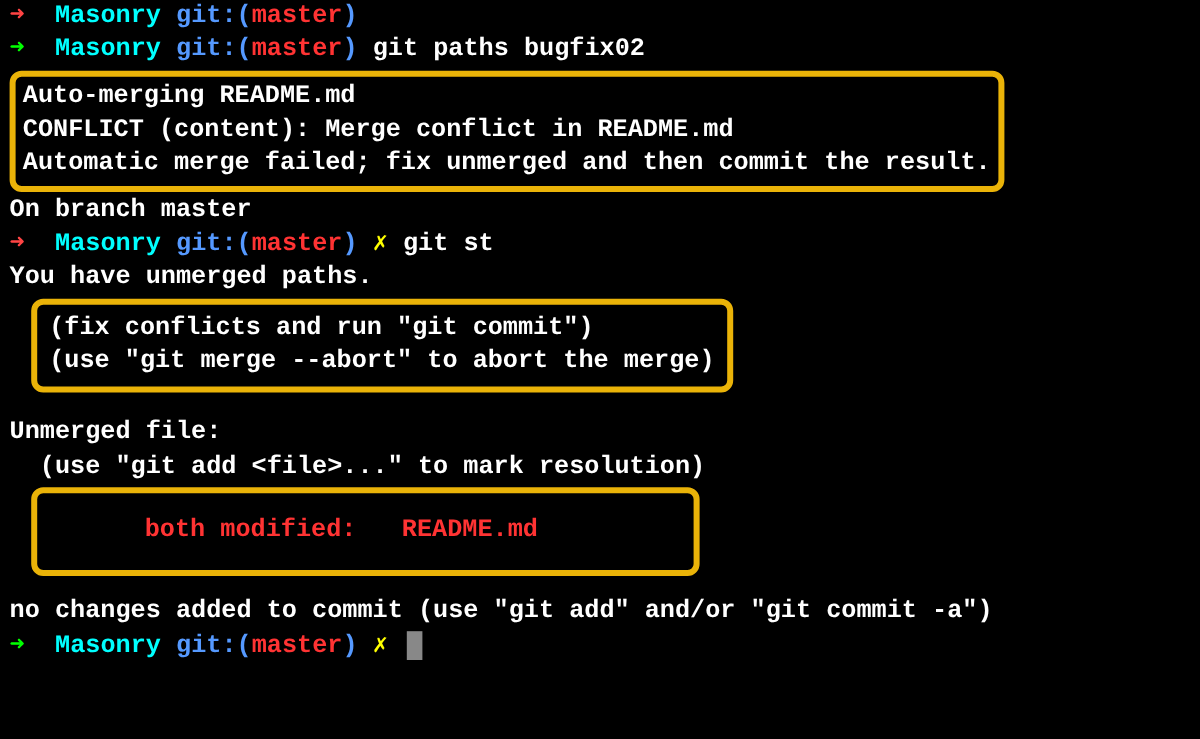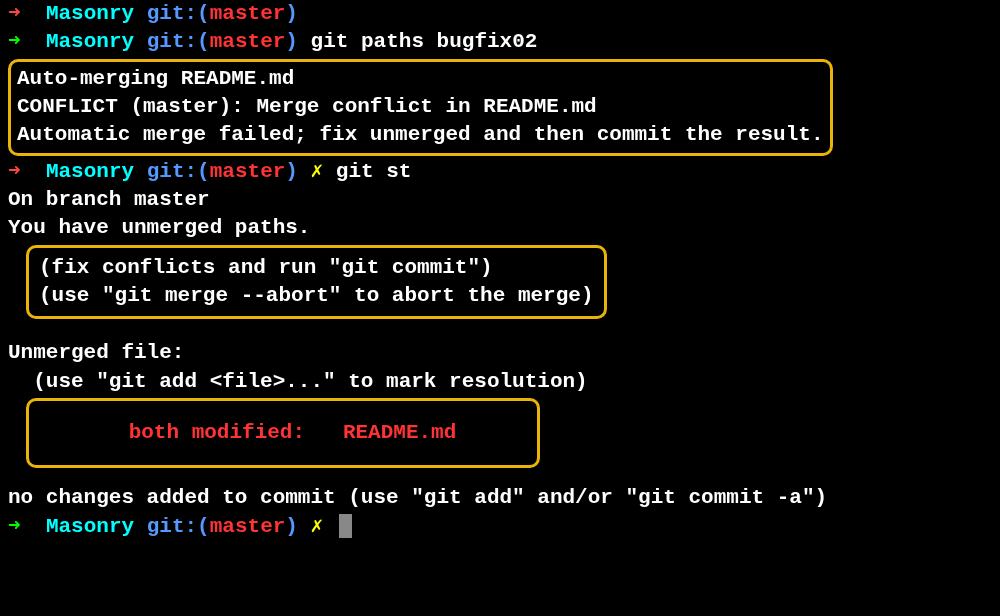--- a/index.html
+++ b/index.html
@@ -23,35 +23,35 @@
       white-space: pre;
     }
     .arrow-red { color: #ff4444; }
     .arrow-green { color: #00ff00; }
     .cyan { color: #00ffff; }
     .blue { color: #5599ff; }
     .red { color: #ff3333; }
     .yellow { color: #ffff00; }
     .white { color: #ffffff; }
     .box-white {
-      border: 3px solid #eab308;
+      border: 5px solid #eab308;
       border-radius: 10px;
       padding: 3px 6px;
       margin: 2px 0;
       display: inline-block;
     }
     .box-tall {
       padding: 6px 10px;
     }
     .box-indent {
       margin-left: 18px;
     }
     .box-fixed {
-      padding: 18px 24px;
-      width: 514px;
+      padding: 18px 14px;
+      width: 557px;
     }
     .cursor {
       display: inline-block;
       width: 13px;
       height: 24px;
       background: #888;
       vertical-align: text-bottom;
       margin-left: 3px;
     }
   </style>
@@ -59,27 +59,27 @@
 <body>
 
 <div>
 
   <div class="line"><span class="arrow-red">➜</span>  <span class="cyan">Masonry</span> <span class="blue">git:(</span><span class="red">master</span><span class="blue">)</span></div>
 
   <div class="line"><span class="arrow-green">➜</span>  <span class="cyan">Masonry</span> <span class="blue">git:(</span><span class="red">master</span><span class="blue">)</span> <span class="white">git paths bugfix02</span></div>
 
   <div class="box-white">
     <div class="line white">Auto-merging README.md</div>
-    <div class="line white">CONFLICT (master): Merge conflict in README.md</div>
+    <div class="line white">CONFLICT (content): Merge conflict in README.md</div>
     <div class="line white">Automatic merge failed; fix unmerged and then commit the result.</div>
   </div>
 
+  <div class="line white">On branch master</div>
+
   <div class="line"><span class="arrow-red">➜</span>  <span class="cyan">Masonry</span> <span class="blue">git:(</span><span class="red">master</span><span class="blue">)</span> <span class="yellow">✗</span> <span class="white">git st</span></div>
-
-  <div class="line white">On branch master</div>
   <div class="line white">You have unmerged paths.</div>
 
   <div class="box-white box-indent box-tall">
     <div class="line white">(fix conflicts and run "git commit")</div>
     <div class="line white">(use "git merge --abort" to abort the merge)</div>
   </div>
 
   <div style="height:18px"></div>
 
   <div class="line white">Unmerged file:</div>

